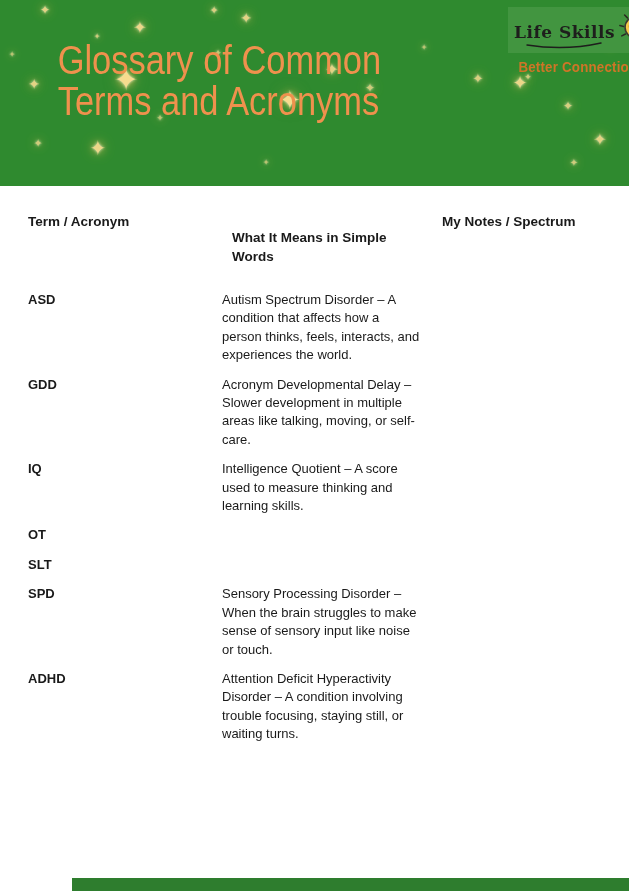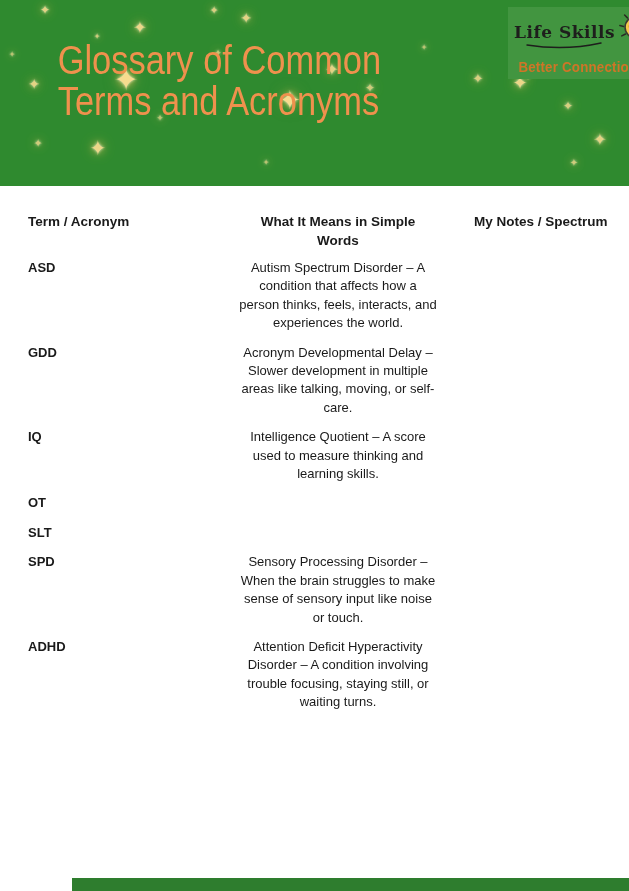--- a/index.html
+++ b/index.html
@@ -26,46 +26,46 @@
     position:absolute;color:var(--sparkle-gold);line-height:1;
     text-shadow:0 0 3px #fff7d6,0 0 9px #e8c35a,0 0 16px rgba(232,195,90,.55);
     transform:translate(-50%,-50%);pointer-events:none;
   }
   .title{
     position:absolute;left:0;right:0;top:40px;text-align:left;
     color:var(--title-orange);font-size:41px;line-height:41px;font-weight:400;margin-left:8px;
   }
   .title .line{display:block;transform:scaleX(.84);white-space:nowrap;}
   .logo-panel{
-    position:absolute;top:7px;right:0;width:121px;height:72px;
+    position:absolute;top:7px;right:0;width:121px;height:46px;
     background:var(--logo-panel-green);padding:3px 4px 2px 6px;
   }
   .logo-top{display:flex;align-items:flex-start;}
   .logo-name-wrap{margin-top:12px;flex:1;text-align:center;}
   .logo-name{
     color:#1e1e1c;font-size:17px;font-weight:700;letter-spacing:.5px;
     font-family:"DejaVu Serif",serif;white-space:nowrap;
   }
   .logo-swoosh{display:block;margin:0 auto;}
   .logo-tagline{
     display:block;text-align:center;color:var(--tagline-orange);
     font-size:14.5px;font-weight:700;transform:scaleX(.92);white-space:nowrap;
     margin-top:1px;letter-spacing:.2px;
   }
   .bulb-icon{flex:0 0 auto;margin-left:2px;}
   
   .content{padding:26px 0 0 28px;color:var(--text-black);}
   .thead,.trow{display:grid;grid-template-columns:194px 220px 159px;}
-  .thead{margin-bottom:9px;gap:16px;}
+  .thead{margin-bottom:9px;}
   .th{font-size:13.5px;font-weight:700;line-height:19px;}
-  .th-meaning-inner{width:180px;margin:0 auto;text-align:center;}
+  .th-meaning-inner{width:180px;margin:16px auto;}
   .col-meaning{padding-right:20px;}
-  .trow{margin-bottom:11px;gap:16px;}
+  .trow{margin-bottom:11px;}
   .td-term{font-size:13px;font-weight:700;line-height:18.4px;}
-  .td-meaning{font-size:13px;line-height:18.4px;text-align:center;}
+  .td-meaning{font-size:13px;line-height:18.4px;}
   .td-notes{font-size:13px;line-height:18.4px;}
   
   .footer-bar{
     position:absolute;bottom:0;left:72px;right:0;height:13px;
     background:var(--footer-green);
   }
 </style>
 </head>
 <body>
 

